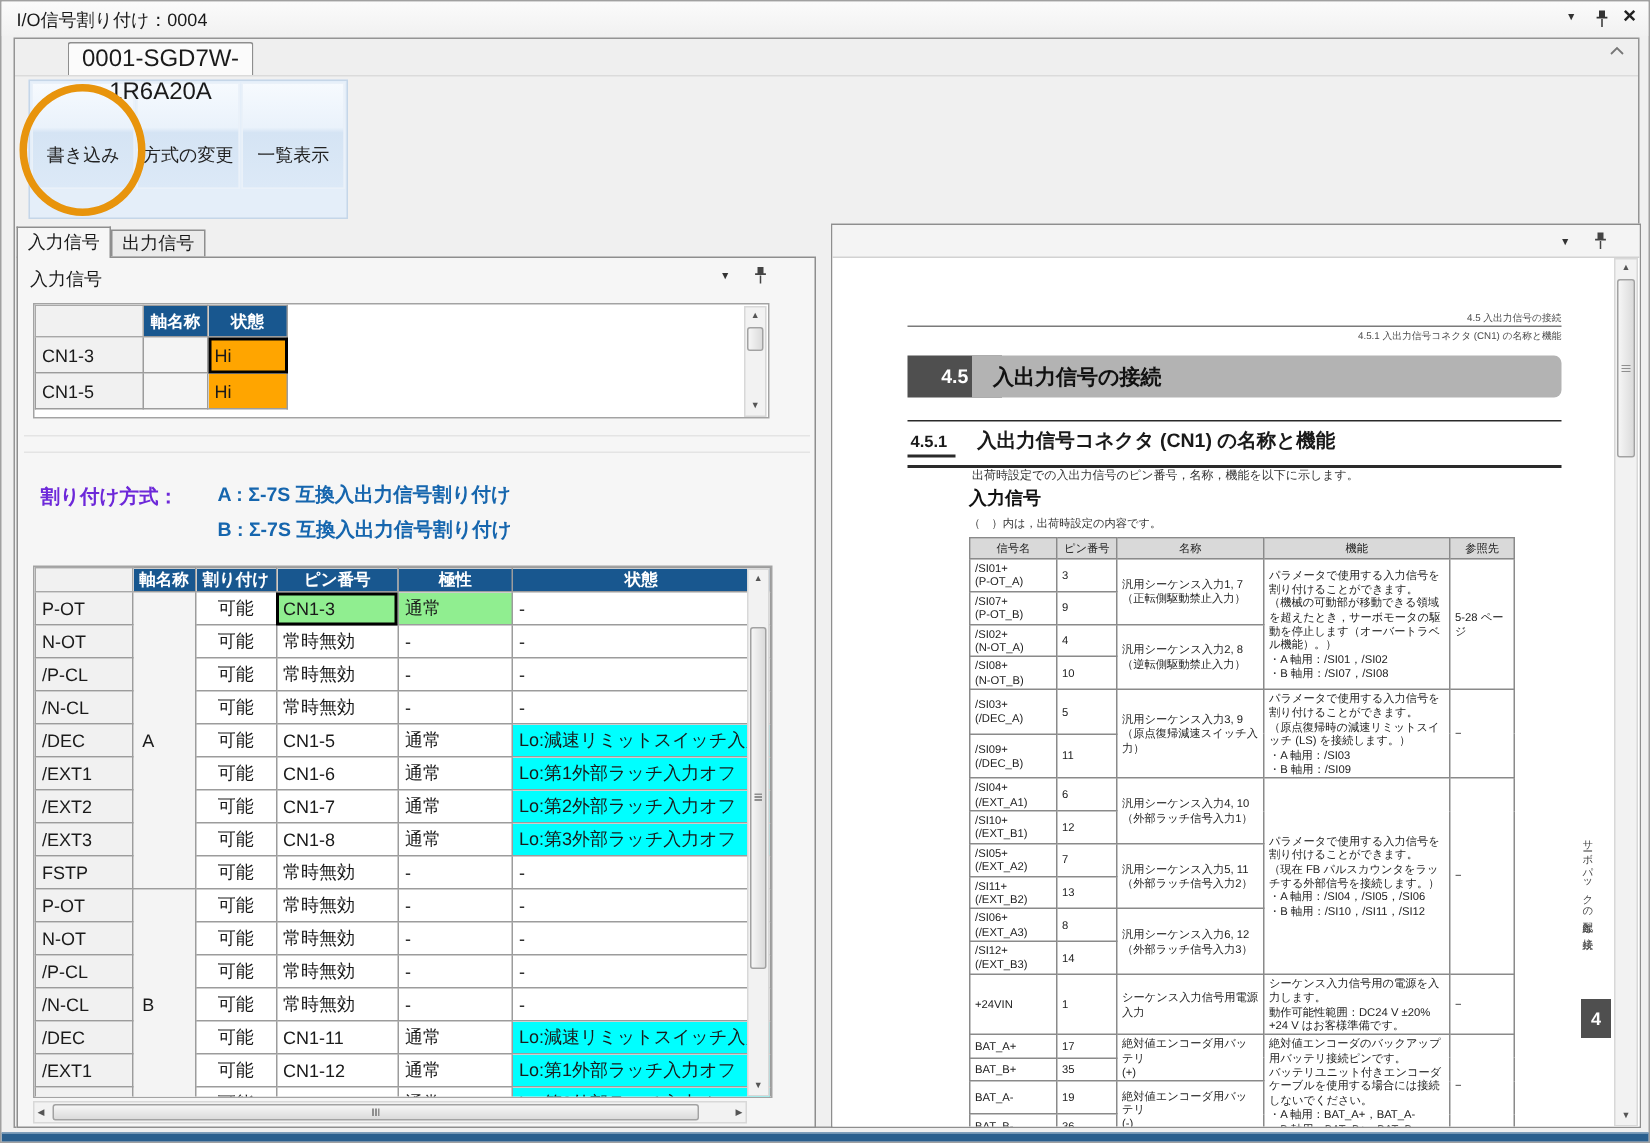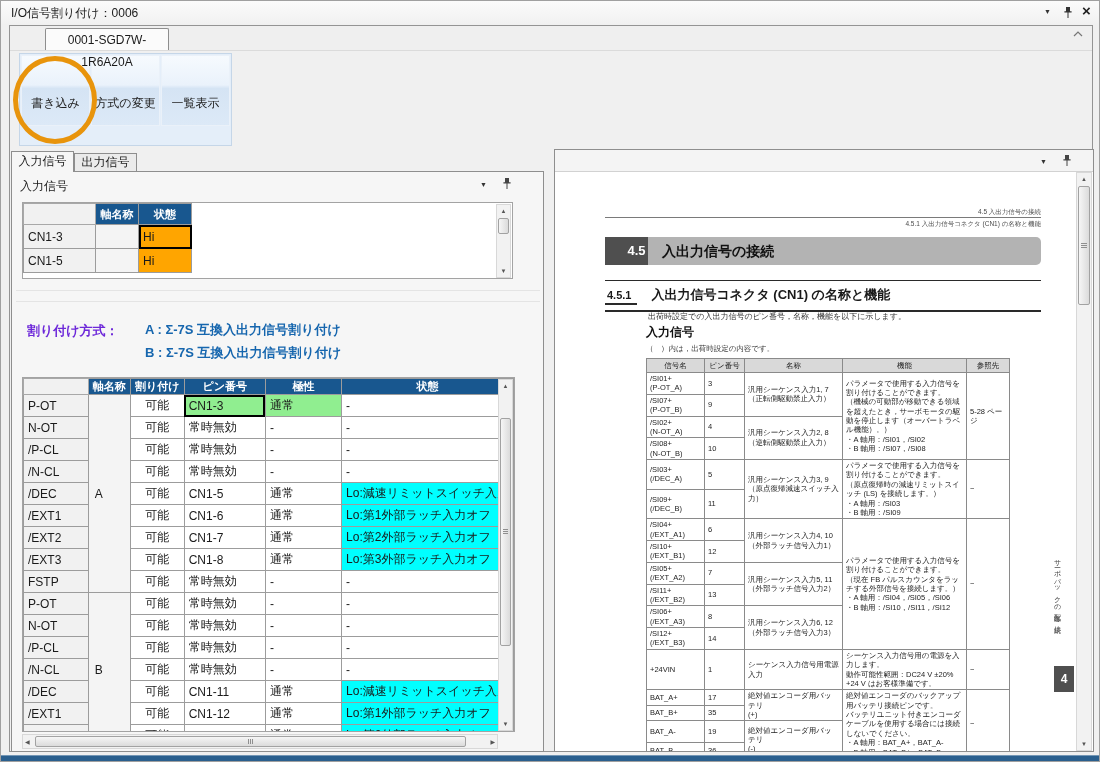--- a/index.html
+++ b/index.html
@@ -9,21 +9,21 @@
   
   .titlebar{position:absolute;left:0;top:0;width:100%;height:23px;background:linear-gradient(#FBFBFB,#F1F1F1);}
   .title{position:absolute;left:10px;top:4px;font-size:12px;}
   .tb-caret{position:absolute;left:1043px;top:7px;font-size:7px;color:#333;cursor:default;}
   .tb-pin{position:absolute;left:1062px;top:5px;cursor:default;}
   .tb-close{position:absolute;left:1081px;top:1px;font-size:15px;font-weight:bold;color:#222;cursor:default;}
   
   .frame{position:absolute;left:8px;top:24px;width:1084px;height:727px;border:1px solid #949494;background:#F0F0F0;box-sizing:border-box;}
   .strip{position:absolute;left:9px;top:25px;width:1082px;height:24px;background:#EFEFEF;border-bottom:1px solid #DBDBDB;}
   .doc-tab{position:absolute;left:44px;top:27px;width:124px;height:22px;background:#FBFBFB;border:1px solid #8E8E8E;border-bottom:none;
-    border-radius:2px 2px 0 0;font-size:12px;text-align:center;line-height:22px;box-sizing:border-box;z-index:3;}
+    border-radius:2px 2px 0 0;font-size:16px;text-align:center;line-height:22px;box-sizing:border-box;z-index:3;}
   .strip-chevron{position:absolute;left:1072px;top:30px;z-index:3;}
   
   .group{position:absolute;left:18px;top:52px;width:213px;height:93px;border:1px solid #C5D6E8;background:#E4EEF9;box-sizing:border-box;}
   .rbtn{position:absolute;top:1px;width:69px;height:71px;box-sizing:border-box;font-size:12px;color:#222;
     background:linear-gradient(180deg,#F6FAFE 0%,#EAF2FB 42%,#D5E4F4 47%,#DCE9F7 100%);
     border:1px solid #EAF1F9;display:flex;align-items:flex-end;justify-content:center;padding-bottom:13px;cursor:default;}
   .rbtn.b1{left:1px;}.rbtn.b2{left:71px;}.rbtn.b3{left:141px;}
   .group-label{position:absolute;left:1px;bottom:1px;width:209px;height:19px;line-height:19px;text-align:center;font-size:11px;color:#333;
     background:linear-gradient(#DFEAF7,#CBDCEF);}
   .annot{position:absolute;left:12px;top:55px;width:74px;height:78px;border:5px solid var(--annot,#E8940C);border-radius:50%;z-index:6;}
@@ -98,21 +98,21 @@
   
   .bottom-strip{position:absolute;left:0;top:754px;width:1100px;height:8px;background:var(--strip,#2A5F8E);border-top:1px solid #7396B5;box-sizing:border-box;}
   svg{display:block;}
 </style>
 </head>
 <body>
 
 <div id="screen" style="--hdrblue: #18578F; --orange: #FFA500; --green: #90EE90; --cyan: #00FFFF; --annot: #E8940C; --method: #1666AE; --strip: #2A5F8E;">
 
   <div class="titlebar">
-    <span class="title">I/O信号割り付け：0006</span>
+    <span class="title">I/O信号割り付け：0004</span>
     <span class="tb-caret">▼</span>
     <span class="tb-pin">
       <svg width="10" height="13" viewBox="0 0 10 13">
           <path d="M3 1h4v4.2h1.6v1.2H1.4V5.2H3z M4.5 6.6h1V12h-1z" fill="#333"></path>
         </svg>
     </span>
     <span class="tb-close">×</span>
   </div>
 
   <div class="frame"></div>

